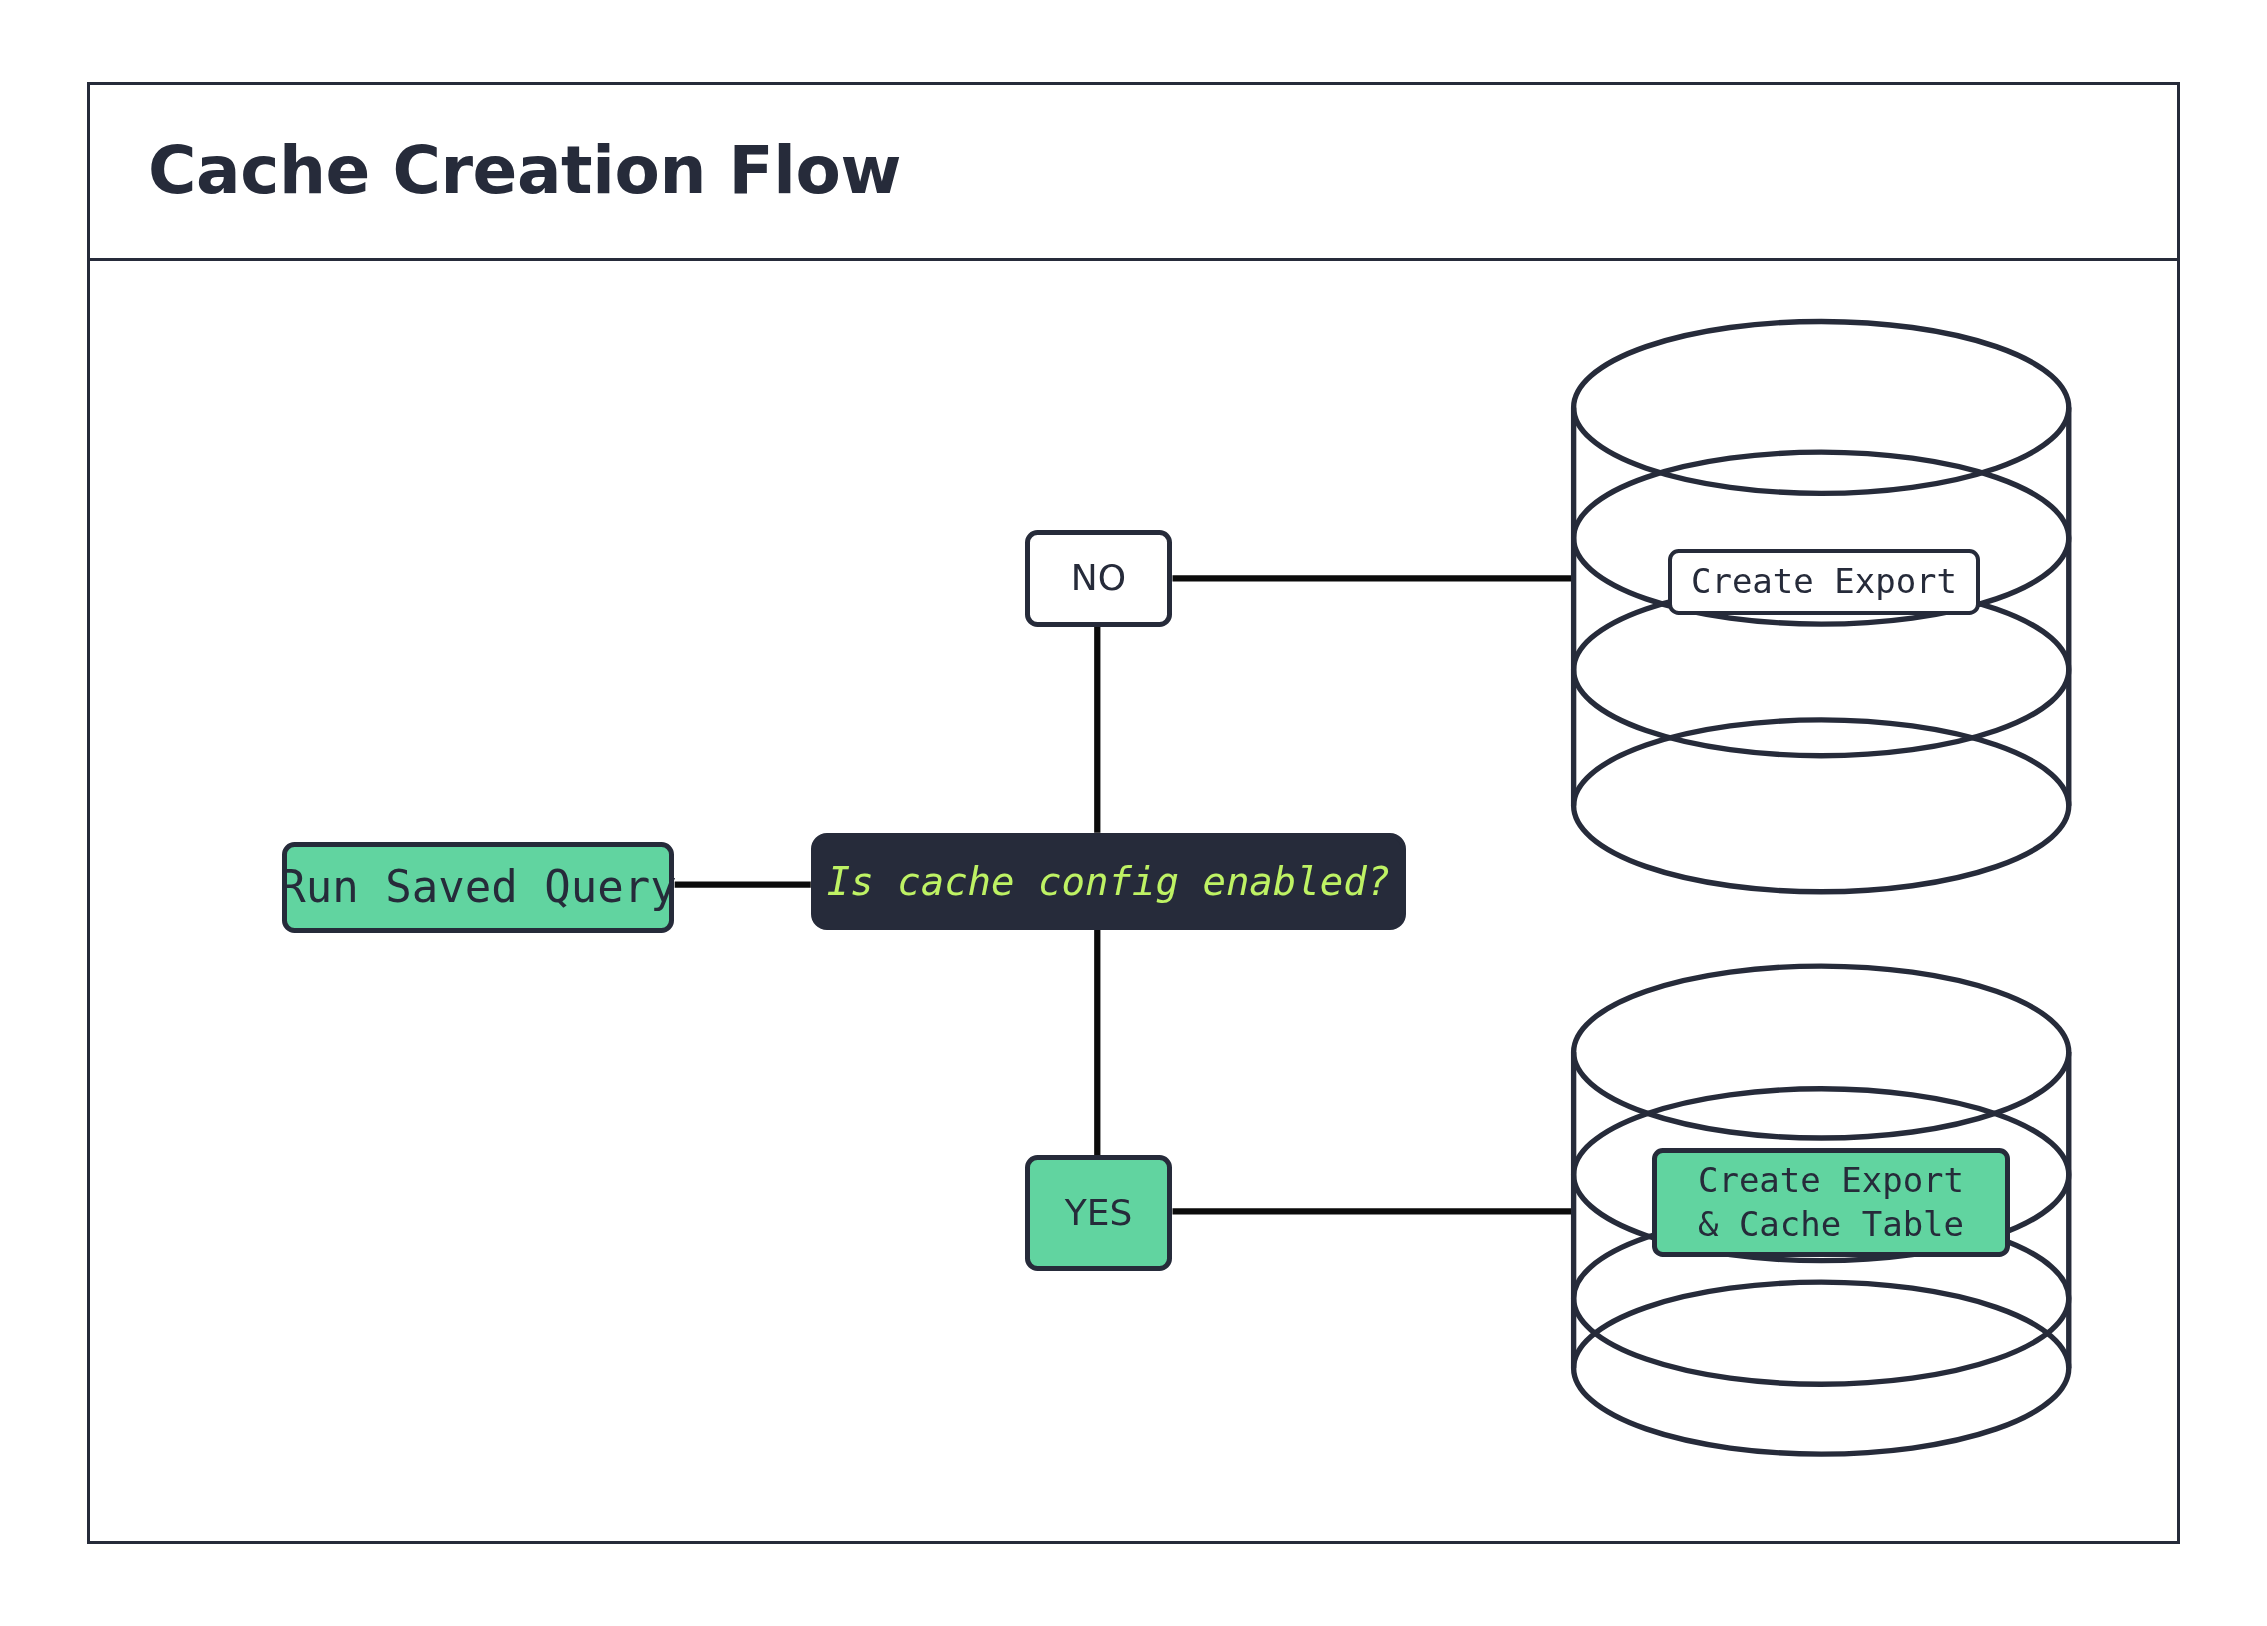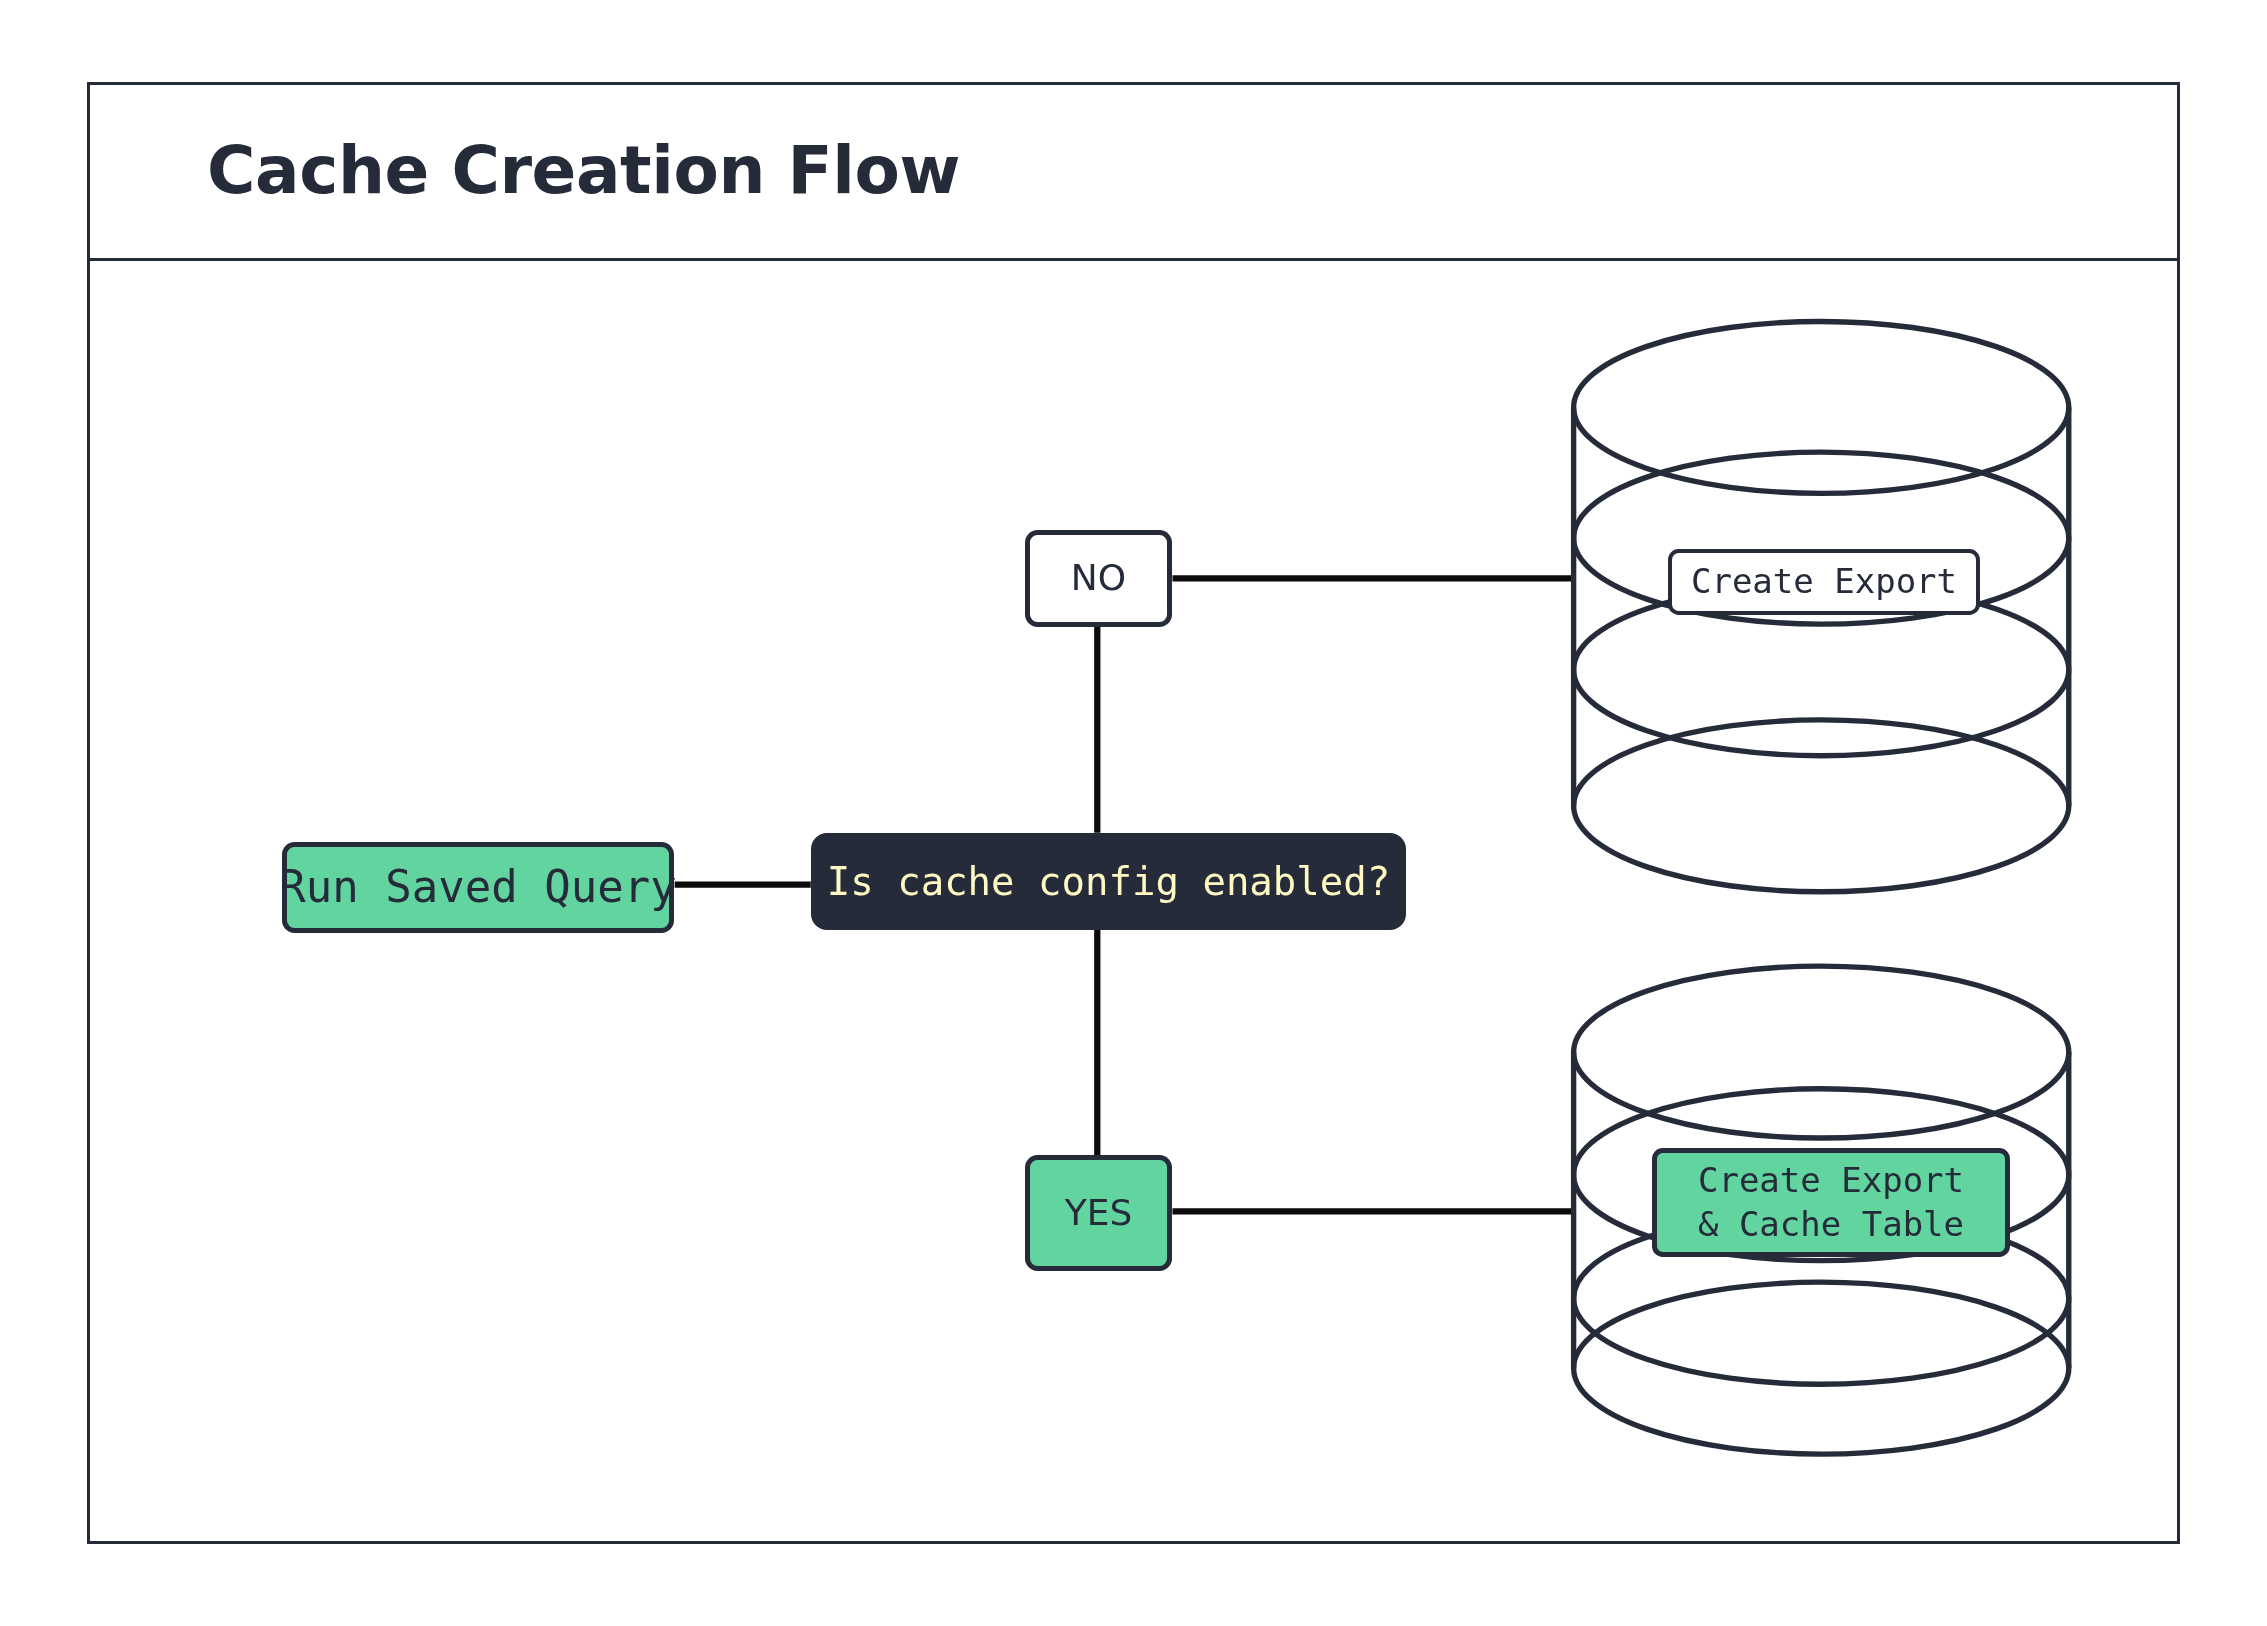--- a/index.html
+++ b/index.html
@@ -39,21 +39,21 @@
     left: 87px;
     top: 82px;
     width: 2093px;
     height: 179px;
     box-sizing: border-box;
     border-bottom: 3.6px solid #262B3A;
     display: flex;
     align-items: center;
   }
   .diagram-title {
-    margin-left: 120px;
+    margin-left: 61px;
     font-family: "DejaVu Sans", "Liberation Sans", sans-serif;
     font-size: 66px;
     font-weight: 700;
     color: #262B3A;
     letter-spacing: -0.4px;
     white-space: nowrap;
   }
 
   
   svg#art {
@@ -86,21 +86,21 @@
     align-items: center;
     justify-content: center;
     text-align: center;
     font-family: "DejaVu Sans Mono", "Liberation Mono", monospace;
     color: #262B3A;
     white-space: pre;
     line-height: 1.28;
   }
   .node.green  { background: #61D4A0; }
   .node.white  { background: #ffffff; }
-  .node.dark   { background: #262B3A; color: #fef9c3; border-color: #262B3A; }
+  .node.dark   { background: #262B3A; color: #bef264; border-color: #262B3A; font-style: italic; }
   .node.sans   { font-family: "DejaVu Sans", "Liberation Sans", sans-serif; }
 
   #node-run-saved-query {
     left: 282px; top: 842px; width: 392px; height: 91px;
     font-size: 44px;
   }
   #node-decision {
     left: 811px; top: 833px; width: 595px; height: 97px;
     font-size: 39px; border-radius: 16px;
   }

